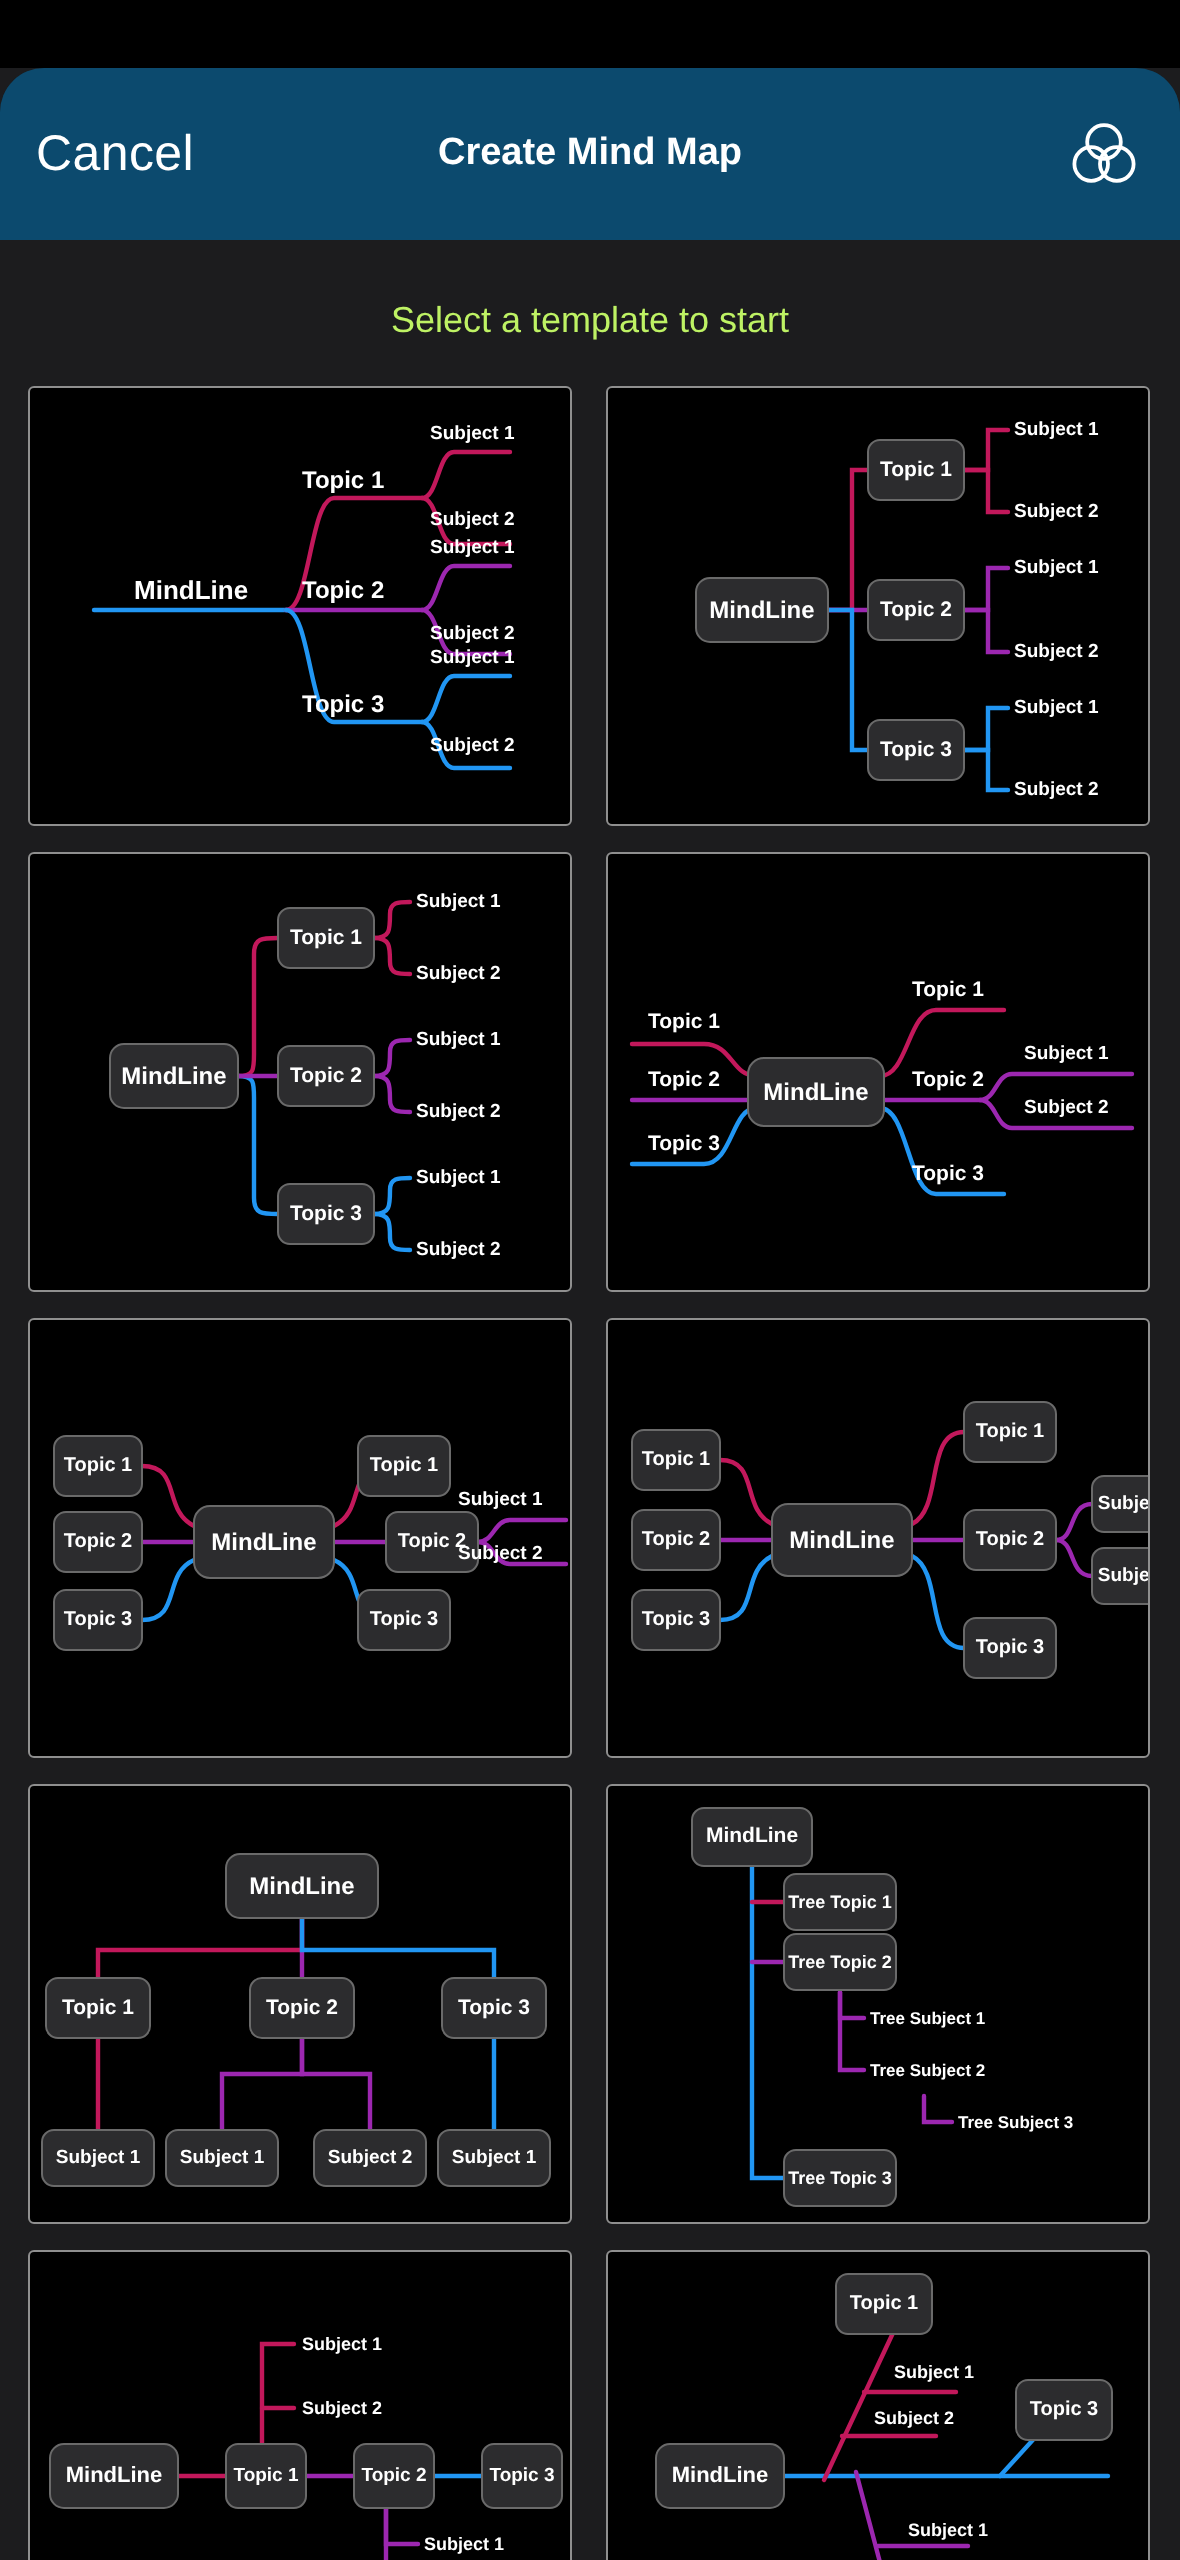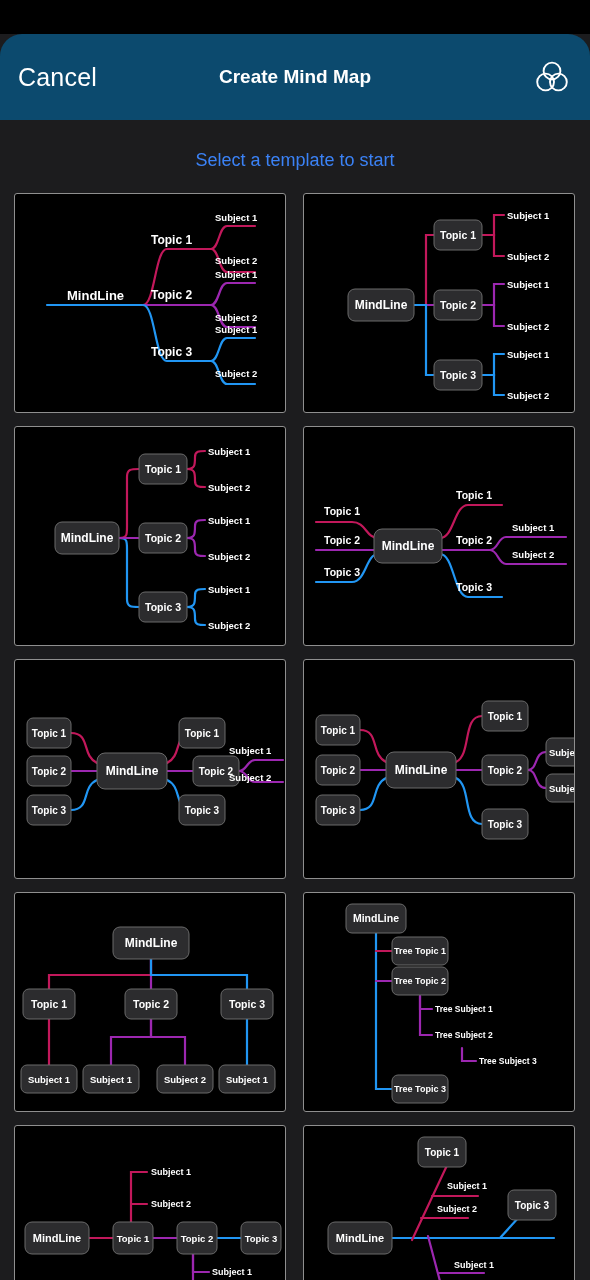--- a/index.html
+++ b/index.html
@@ -57,21 +57,21 @@
   .nav-icon {
     margin-left: auto;
     position: relative;
     z-index: 2;
     width: 40px; height: 40px;
     display: flex; align-items: center; justify-content: center;
   }
   
   .subtitle {
     text-align: center;
-    color: #3b82f6;
+    color: #bef264;
     font-size: 18px;
     padding: 30px 0 22px 0;
   }
   
   .grid {
     display: grid;
     grid-template-columns: 272px 272px;
     gap: 13px 17px;
     padding: 0 14px;
   }

